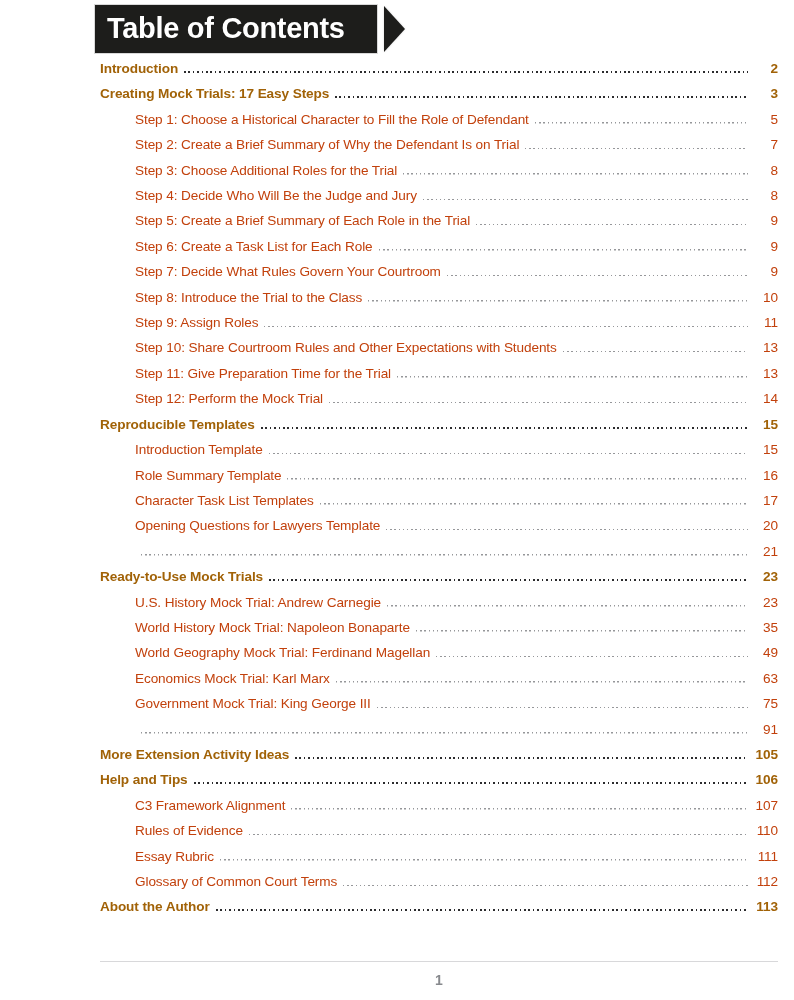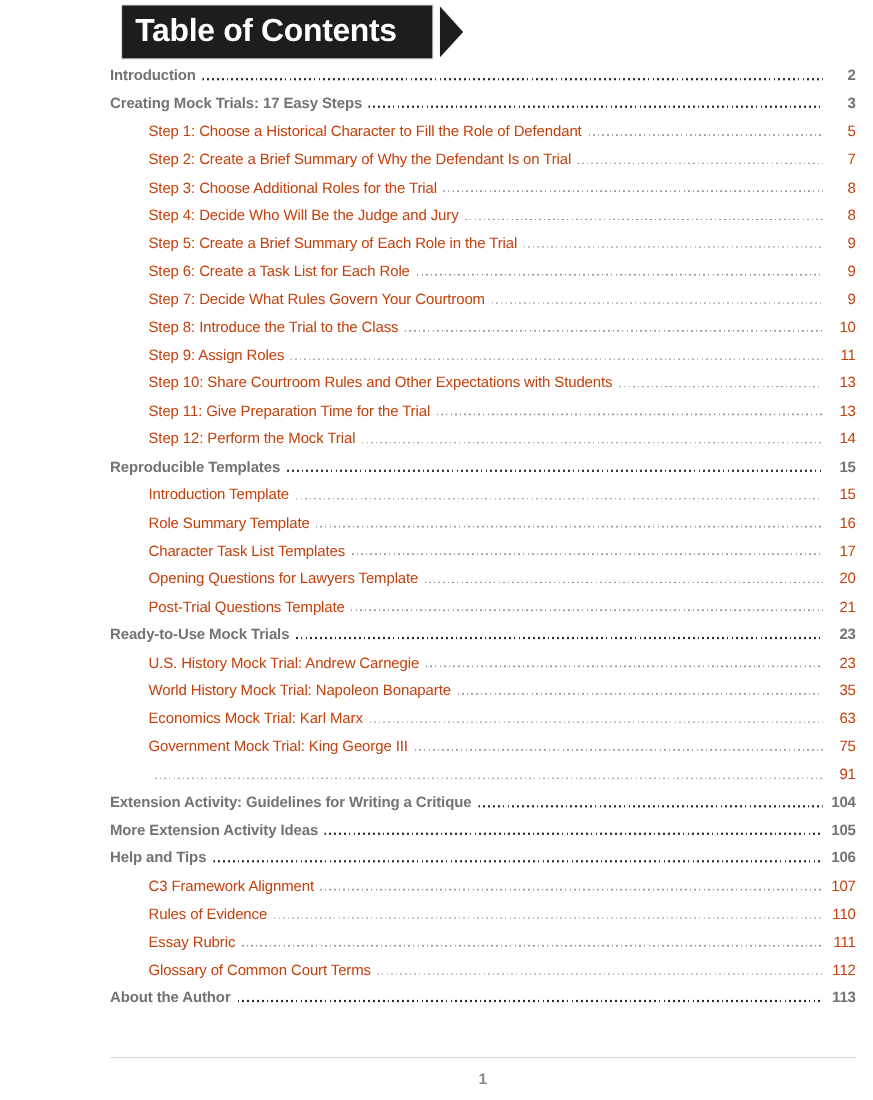--- a/index.html
+++ b/index.html
@@ -9,21 +9,21 @@
     font-family: "Liberation Sans", sans-serif;
     color: #231f20;
     position: relative;
     overflow: hidden;
   }
   .page { position: absolute; inset: 0; background: #ffffff; }
 
   
   .banner-row {
     position: absolute; left: 95px; top: 5px;
-    height: 48px; display: flex; align-items: stretch; margin-left: 16px;
+    height: 48px; display: flex; align-items: stretch;
   }
   .banner {
     background: #1d1d1b;
     color: #ffffff;
     display: flex; align-items: center;
     padding: 0 32px 0 12px;
     box-shadow: 0 0 0 1px #d9d9d9;
   }
   .banner h1 {
     font-size: 29px; font-weight: bold;
@@ -42,21 +42,21 @@
   
   .toc {
     position: absolute; left: 100px; right: 16px; top: 56px;
   }
   .toc-row {
     display: flex; align-items: baseline;
     height: 25.42px;
     font-size: 13.6px;
     line-height: 25.42px;
     font-weight: bold;
-    color: #737373;
+    color: #a16207;
     letter-spacing: -0.1px;
   }
   .toc-row.level-1 {
     padding-left: 35px;
     font-weight: normal;
     color: #c2410c;
   }
   .toc-label { white-space: nowrap; }
   .dots {
     flex: 1 1 auto;
@@ -192,57 +192,56 @@
         <span class="toc-label">Character Task List Templates</span>
         <span class="dots"></span>
         <span class="toc-page">17</span>
       </div>
       <div class="toc-row level-1">
         <span class="toc-label">Opening Questions for Lawyers Template</span>
         <span class="dots"></span>
         <span class="toc-page">20</span>
       </div>
       <div class="toc-row level-1">
-        <span class="toc-label">Post-Trial Questions Template</span>
         <span class="dots"></span>
         <span class="toc-page">21</span>
       </div>
       <div class="toc-row level-0">
         <span class="toc-label">Ready-to-Use Mock Trials</span>
         <span class="dots"></span>
         <span class="toc-page">23</span>
       </div>
       <div class="toc-row level-1">
         <span class="toc-label">U.S. History Mock Trial: Andrew Carnegie</span>
         <span class="dots"></span>
         <span class="toc-page">23</span>
       </div>
       <div class="toc-row level-1">
         <span class="toc-label">World History Mock Trial: Napoleon Bonaparte</span>
         <span class="dots"></span>
         <span class="toc-page">35</span>
       </div>
       <div class="toc-row level-1">
+        <span class="toc-label">World Geography Mock Trial: Ferdinand Magellan</span>
+        <span class="dots"></span>
+        <span class="toc-page">49</span>
+      </div>
+      <div class="toc-row level-1">
         <span class="toc-label">Economics Mock Trial: Karl Marx</span>
         <span class="dots"></span>
         <span class="toc-page">63</span>
       </div>
       <div class="toc-row level-1">
         <span class="toc-label">Government Mock Trial: King George III</span>
         <span class="dots"></span>
         <span class="toc-page">75</span>
       </div>
       <div class="toc-row level-1">
         <span class="dots"></span>
         <span class="toc-page">91</span>
-      </div>
-      <div class="toc-row level-0">
-        <span class="toc-label">Extension Activity: Guidelines for Writing a Critique</span>
-        <span class="dots"></span>
-        <span class="toc-page">104</span>
       </div>
       <div class="toc-row level-0">
         <span class="toc-label">More Extension Activity Ideas</span>
         <span class="dots"></span>
         <span class="toc-page">105</span>
       </div>
       <div class="toc-row level-0">
         <span class="toc-label">Help and Tips</span>
         <span class="dots"></span>
         <span class="toc-page">106</span>

